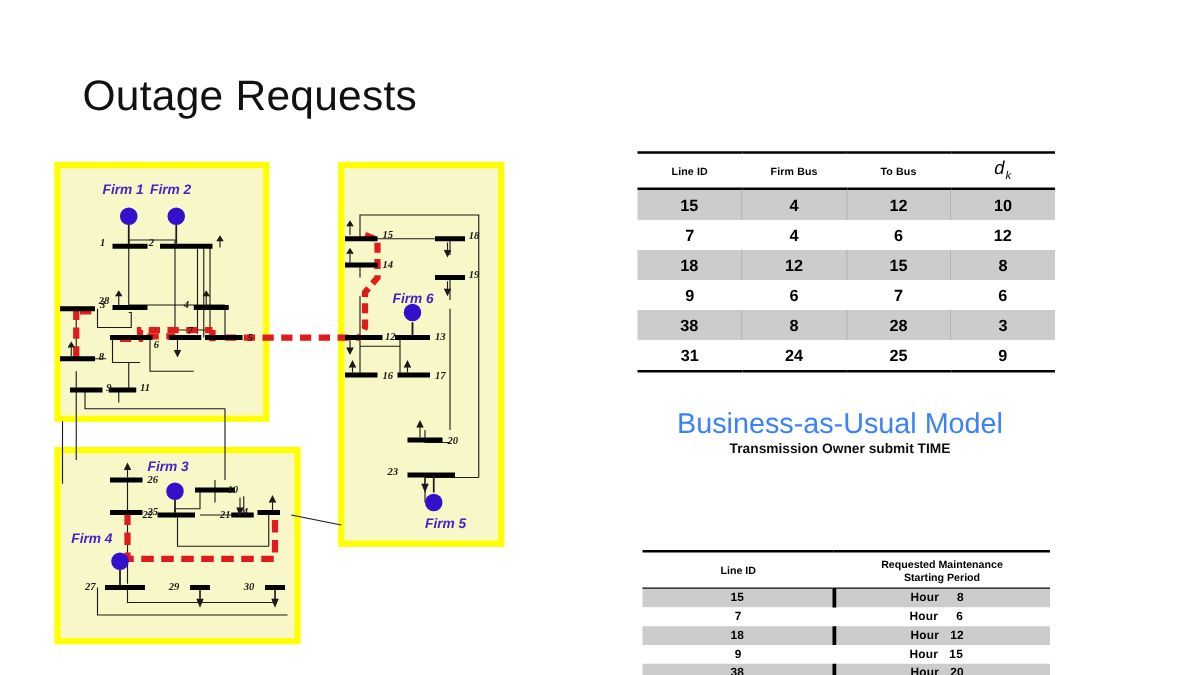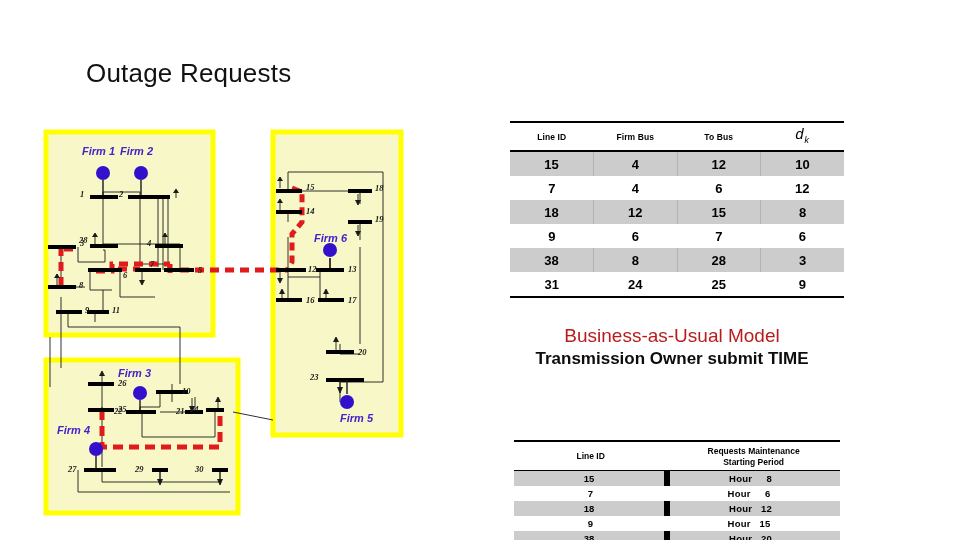--- a/index.html
+++ b/index.html
@@ -14,26 +14,25 @@
     overflow: hidden;
     font-family: "Liberation Sans", sans-serif;
     color: #000;
   }
 
   
   #slide-title {
     position: absolute;
     left: 66px;
     top: 58px;
-    font-size: 26px;
+    font-size: 34px;
     font-weight: 400;
     letter-spacing: 0.2px;
     color: #111111;
     white-space: nowrap;
-    margin-left: 20px;
   }
 
   
   #network-diagram {
     position: absolute;
     left: 30px;
     top: 122px;
     width: 400px;
     height: 398px;
   }
@@ -105,29 +104,29 @@
 
   
   #model-heading {
     position: absolute;
     left: 0px;
     top: 266px;
     width: 360px;
     text-align: center;
   }
   #model-title {
-    font-size: 19px;
+    font-size: 23px;
     font-weight: 400;
-    color: #b91c1c;
+    color: #3b82f6;
     line-height: 1.05;
     white-space: nowrap;
   }
   #model-subtitle {
     margin-top: 3px;
-    font-size: 17px;
+    font-size: 11px;
     font-weight: 700;
     color: #0d0d0d;
     white-space: nowrap;
   }
 
   
   #schedule-table {
     position: absolute;
     left: 22px;
     top: 332px;
@@ -148,21 +147,21 @@
     font-size: 9.5px;
     font-weight: 700;
     text-align: center;
     height: 15px;
     vertical-align: middle;
     background: #ffffff;
     letter-spacing: 0.2px;
   }
   #schedule-table tbody tr.shaded td {
     background: #cccccc;
-    border-left: 6px solid #000000;
+    border-left: 3px solid #000000;
   }
   #schedule-table tbody tr.shaded td:first-child {
     border-left: none;
   }
   #schedule-table tbody tr:last-child td {
     border-bottom: 2.5px solid #000;
   }
   .hour-cell {
     display: inline-block;
     text-align: left;
@@ -443,21 +442,21 @@
   <div id="model-heading">
     <div id="model-title">Business-as-Usual Model</div>
     <div id="model-subtitle">Transmission Owner submit TIME</div>
   </div>
 
   <table class="apa" id="schedule-table">
     <thead>
       <tr>
         <th style="width:47%">Line ID</th>
         <th style="width:53%">
-          <span>Requests Maintenance</span><br>
+          <span>Requested Maintenance</span><br>
           <span>Starting Period</span>
         </th>
       </tr>
     </thead>
     <tbody>
       <tr class="shaded">
         <td>15</td>
         <td><span class="hour-cell"><span>Hour</span>&nbsp;<span class="hour-num">8</span></span></td>
       </tr>
       <tr>

